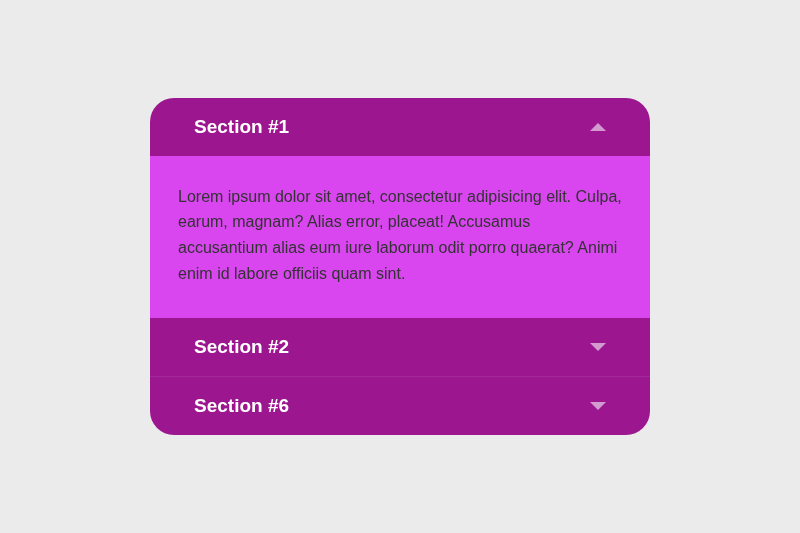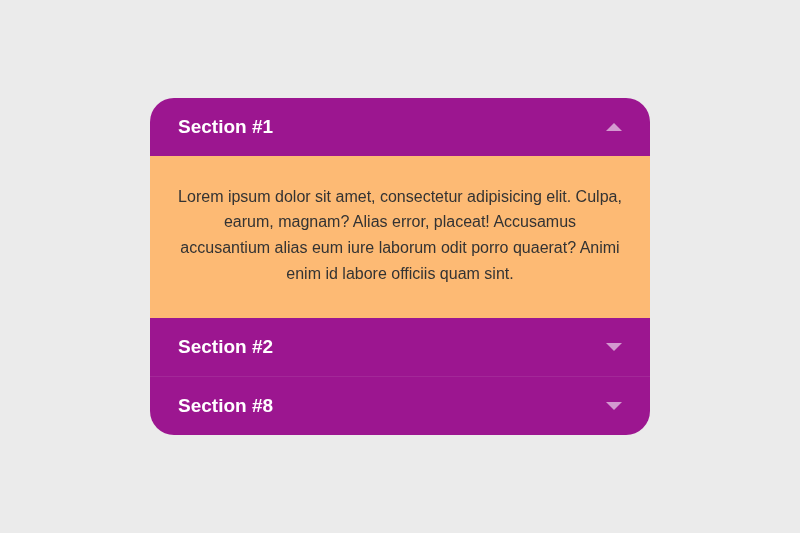--- a/index.html
+++ b/index.html
@@ -17,21 +17,21 @@
       font-family: 'Segoe UI', Arial, sans-serif;
     }
     .accordion {
       width: 500px;
       border-radius: 24px;
       overflow: hidden;
     }
     .accordion-header {
       background: #9c1690;
       color: #ffffff;
-      padding: 18px 28px;
+      padding: 18px 44px;
       display: flex;
       align-items: center;
       justify-content: space-between;
       cursor: pointer;
     }
     .accordion-title {
       font-weight: 700;
       font-size: 19px;
     }
     .accordion-icon {
@@ -41,26 +41,25 @@
       border-left: 8px solid transparent;
       border-right: 8px solid transparent;
     }
     .accordion-icon.up {
       border-bottom: 8px solid #d39ad0;
     }
     .accordion-icon.down {
       border-top: 8px solid #d39ad0;
     }
     .accordion-content {
-      background: #fdba74;
+      background: #d946ef;
       color: #333333;
       padding: 28px 28px 32px 28px;
       font-size: 16px;
       line-height: 1.6;
-      text-align: center;
     }
     .section-2 {
       border-bottom: 1px solid rgba(255,255,255,0.08);
       text-align: right;
     }
   </style>
 </head>
 <body>
 
 <div class="accordion">
@@ -70,17 +69,17 @@
     <span class="accordion-icon up"></span>
   </div>
   <div class="accordion-content">Lorem ipsum dolor sit amet, consectetur adipisicing elit. Culpa, earum, magnam? Alias error, placeat! Accusamus accusantium alias eum iure laborum odit porro quaerat? Animi enim id labore officiis quam sint.</div>
 
   <div class="accordion-header section-2">
     <span class="accordion-title">Section #2</span>
     <span class="accordion-icon down"></span>
   </div>
 
   <div class="accordion-header">
-    <span class="accordion-title">Section #8</span>
+    <span class="accordion-title">Section #6</span>
     <span class="accordion-icon down"></span>
   </div>
 
 </div>
 
 </body></html>

